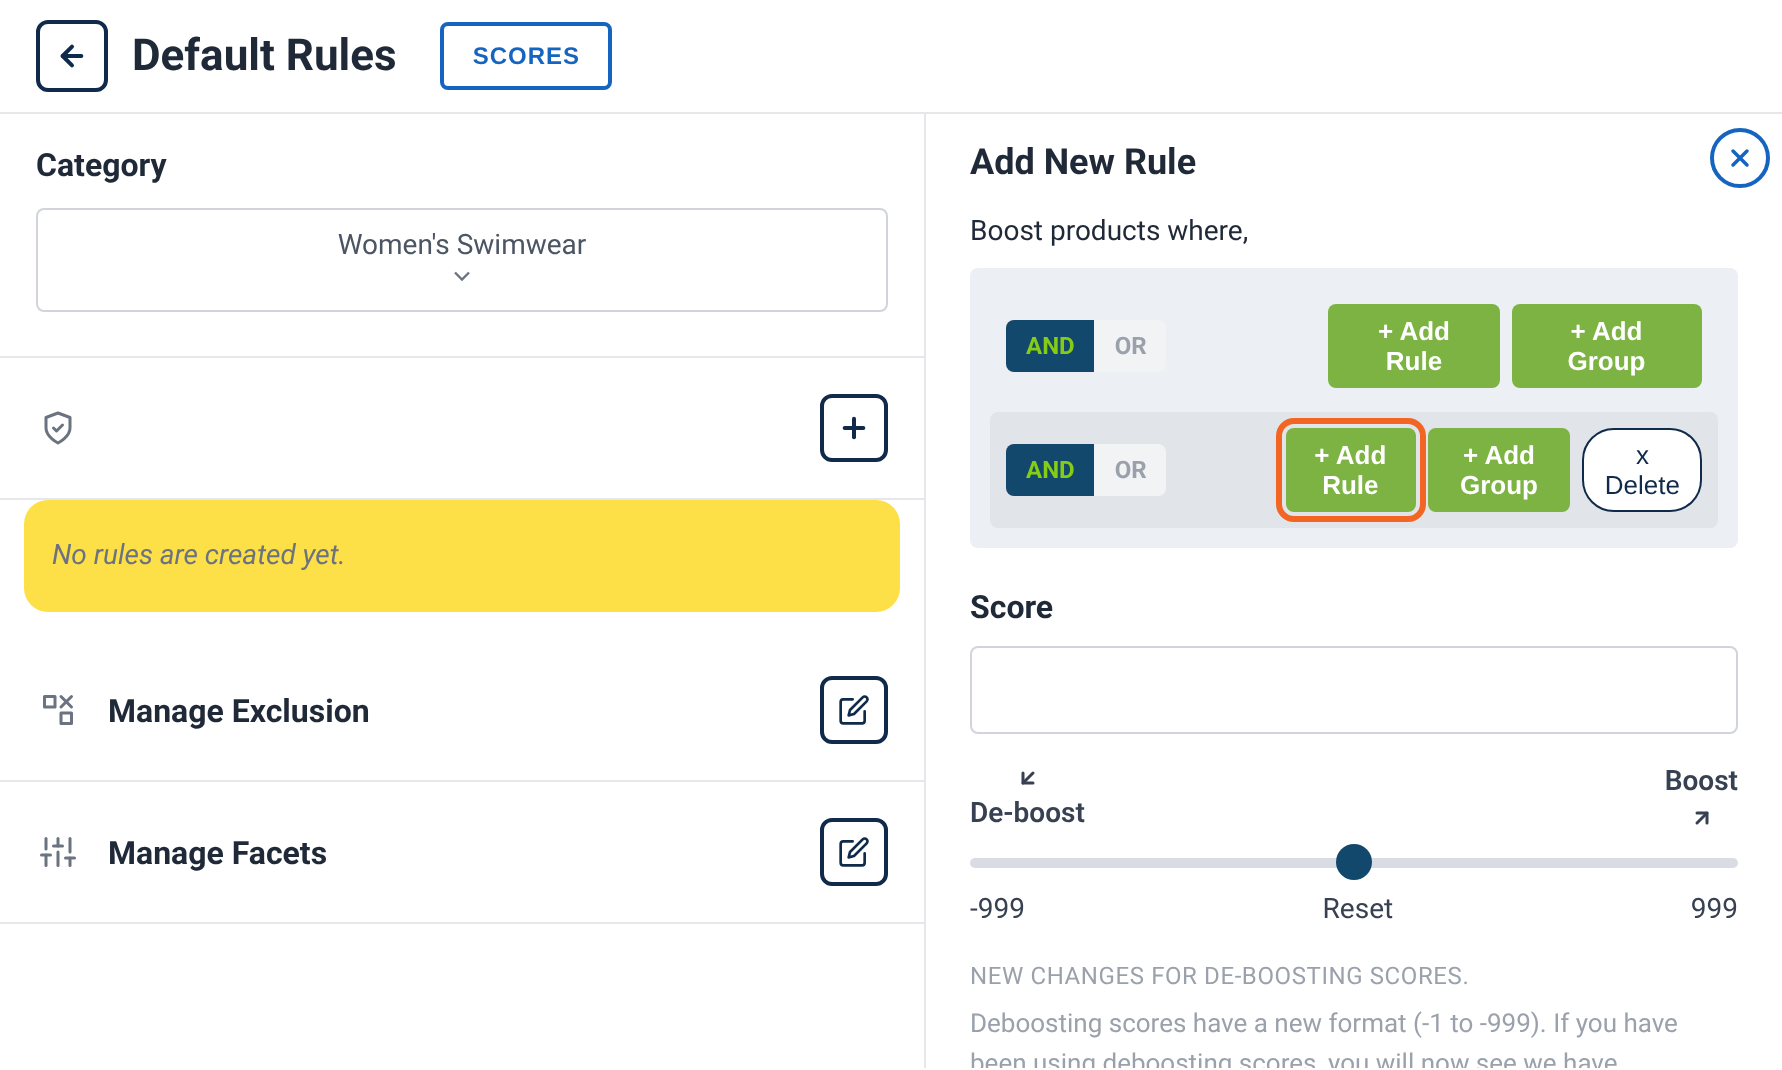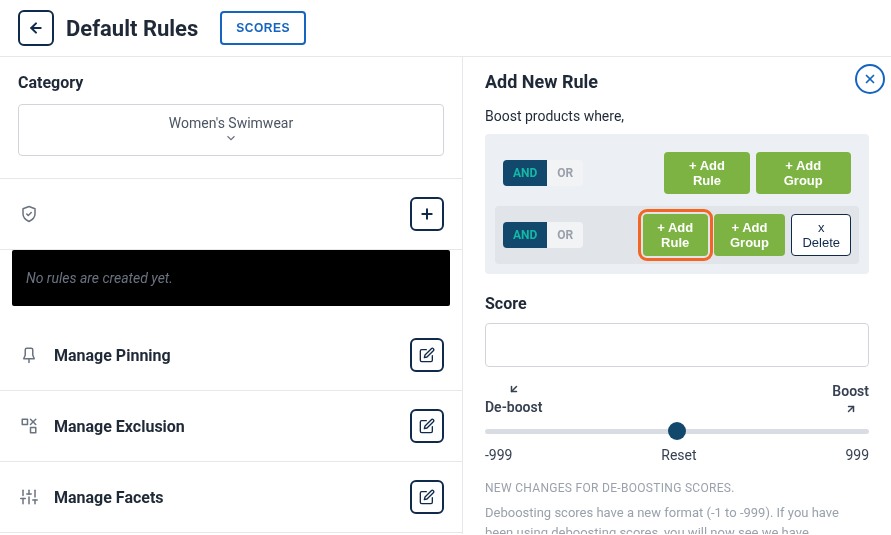--- a/index.html
+++ b/index.html
@@ -11,34 +11,34 @@
   .two-col { display: flex; height: calc(535px - 58px); }
   .left { width: 463px; border-right: 1px solid #e5e7eb; overflow-y: auto; }
   .right { flex: 1; overflow-y: auto; padding: 14px 22px 10px 22px; }
   .category-block { padding: 16px 18px 22px 18px; border-bottom: 1px solid #e5e7eb; }
   .cat-label { font-weight: 700; font-size: 16px; margin-bottom: 12px; }
   .select { border: 1px solid #d1d5db; border-radius: 4px; padding: 10px 12px; display: flex; align-items: center; justify-content: space-between; cursor: pointer; color: #4b5563; flex-direction: column; }
   .section-row { display: flex; align-items: center; justify-content: space-between; padding: 18px; border-bottom: 1px solid #e5e7eb; }
   .section-row .lbl { display: flex; align-items: center; gap: 14px; font-weight: 700; font-size: 16px; }
   .icon-box { width: 22px; height: 22px; display: inline-flex; align-items: center; justify-content: center; color: #4b5563; }
   .square-btn { width: 34px; height: 34px; border: 2px solid #0f2a4a; border-radius: 6px; display: flex; align-items: center; justify-content: center; cursor: pointer; background: #fff; }
-  .empty-box { margin: 0 12px 14px 12px; background: #000000; color: #6b7280; font-style: italic; padding: 20px 14px; border-radius: 2px; }
+  .empty-box { margin: 0 12px 14px 12px; background: #fde047; color: #6b7280; font-style: italic; padding: 20px 14px; border-radius: 12px; }
   .panel-title { font-size: 18px; font-weight: 700; margin-bottom: 16px; }
   .close-circle { position: absolute; top: 64px; right: 6px; width: 30px; height: 30px; border: 2px solid #1565c0; border-radius: 50%; display: flex; align-items: center; justify-content: center; color: #1565c0; cursor: pointer; background: #fff; }
   .intro { font-size: 14px; margin-bottom: 10px; }
   .rule-box { background: #eceff3; padding: 10px; border-radius: 4px; margin-bottom: 20px; }
   .rule-row { display: flex; align-items: center; gap: 6px; padding: 8px; }
   .rule-row.inner { background: #e1e4e9; border-radius: 4px; margin-top: 4px; }
   .conj-group { display: flex; border-radius: 4px; overflow: visible; }
   .conj { font-size: 12px; font-weight: 700; padding: 6px 10px; cursor: pointer; }
-  .conj.and { background: #12486b; color: #14b8a6; border-radius: 4px 0 0 4px; }
+  .conj.and { background: #12486b; color: #84cc16; border-radius: 4px 0 0 4px; }
   .conj.or { background: #f2f3f5; color: #9aa1ab; border-radius: 0 4px 4px 0; }
   .green-btn { background: #7cb342; color: #fff; font-weight: 700; font-size: 13px; padding: 6px 10px; border-radius: 4px; cursor: pointer; border: none; }
   .green-btn.hl { outline: 3px solid #f26522; outline-offset: 2px; }
-  .delete-btn { background: #fff; border: 1px solid #0f2a4a; color: #0f2a4a; font-weight: 500; font-size: 13px; padding: 5px 10px; border-radius: 4px; cursor: pointer; }
+  .delete-btn { background: #fff; border: 1px solid #0f2a4a; color: #0f2a4a; font-weight: 500; font-size: 13px; padding: 5px 10px; border-radius: 16px; cursor: pointer; }
   .spacer40 { width: 72px; }
   .score-label { font-size: 16px; font-weight: 700; margin-bottom: 10px; }
   .score-input { width: 100%; height: 44px; border: 1px solid #d1d5db; border-radius: 4px; margin-bottom: 16px; padding: 0 10px; font-size: 14px; }
   .slider-labels { display: flex; justify-content: space-between; font-size: 14px; font-weight: 600; color: #374151; margin-bottom: 4px; }
   .slider-labels span { display: inline-flex; align-items: center; gap: 4px; flex-direction: column; }
   .slider-wrap { position: relative; height: 24px; margin-bottom: 4px; }
   .slider-track { position: absolute; left: 0; right: 0; top: 10px; height: 5px; background: #d9dde3; border-radius: 3px; }
   .slider-thumb { position: absolute; top: 3px; width: 18px; height: 18px; background: #12486b; border-radius: 50%; cursor: pointer; }
   .slider-bottom { display: flex; justify-content: space-between; font-size: 14px; color: #374151; margin-bottom: 18px; }
   .note-title { font-size: 12px; color: #9aa1ab; letter-spacing: .3px; margin-bottom: 8px; }
@@ -88,37 +88,20 @@
       </div>
       <div class="square-btn">
         <svg width="16" height="16" viewBox="0 0 24 24" fill="none" stroke="#0f2a4a" stroke-width="3" stroke-linecap="round">
             <line x1="12" y1="5" x2="12" y2="19"></line>
             <line x1="5" y1="12" x2="19" y2="12"></line>
           </svg>
       </div>
     </div>
     <div class="empty-box">No rules are created yet.</div>
 
-    <div class="section-row">
-      <div class="lbl">
-        <span class="icon-box">
-          <svg width="18" height="18" viewBox="0 0 24 24" fill="none" stroke="#6b7280" stroke-width="2" stroke-linecap="round" stroke-linejoin="round">
-              <line x1="12" y1="17" x2="12" y2="22"></line>
-              <path d="M5 17h14l-2-5V5a2 2 0 0 0-2-2H9a2 2 0 0 0-2 2v7z"></path>
-            </svg>
-        </span>
-        <span>Manage Pinning</span>
-      </div>
-      <div class="square-btn">
-        <svg width="16" height="16" viewBox="0 0 24 24" fill="none" stroke="#0f2a4a" stroke-width="2" stroke-linecap="round" stroke-linejoin="round">
-            <path d="M11 4H4a2 2 0 0 0-2 2v14a2 2 0 0 0 2 2h14a2 2 0 0 0 2-2v-7"></path>
-            <path d="M18.5 2.5a2.121 2.121 0 0 1 3 3L12 15l-4 1 1-4 9.5-9.5z"></path>
-          </svg>
-      </div>
-    </div>
 
     <div class="section-row">
       <div class="lbl">
         <span class="icon-box">
           <svg width="18" height="18" viewBox="0 0 24 24" fill="none" stroke="#6b7280" stroke-width="2" stroke-linecap="round" stroke-linejoin="round">
               <rect x="3" y="3" width="7" height="7"></rect>
               <rect x="14" y="14" width="7" height="7"></rect>
               <line x1="14" y1="3" x2="21" y2="10"></line>
               <line x1="21" y1="3" x2="14" y2="10"></line>
             </svg>

